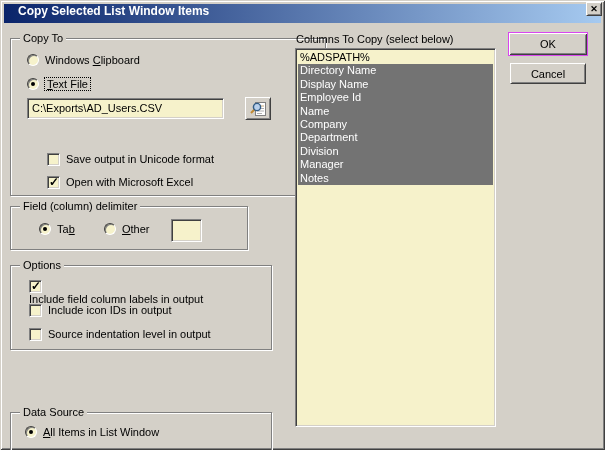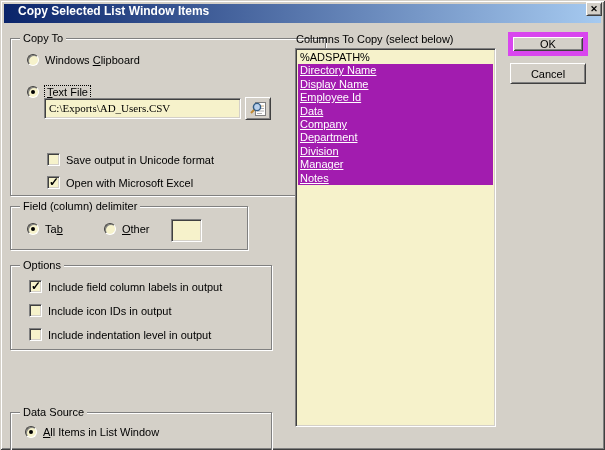--- a/index.html
+++ b/index.html
@@ -37,21 +37,21 @@
   .group {
     position:absolute;
     border:1px solid #808080;
     box-shadow: inset 1px 1px 0 #fff, 1px 1px 0 #fff;
   }
   .legend {
     position:absolute; top:-7px; left:9px;
     background:#d4d0c8; padding:0 3px;
     white-space:nowrap; line-height:13px;
   }
-  .row { position:absolute; display:flex; align-items:flex-end; white-space:pre; }
+  .row { position:absolute; display:flex; align-items:flex-start; white-space:pre; }
   .radio {
     width:12px; height:12px; border-radius:50%;
     background:#f6f2cb;
     border:1px solid; border-color:#404040 #fff #fff #404040;
     box-shadow: inset 1px 1px 0 #808080;
     margin-right:6px; flex:0 0 auto;
     position:relative;
   }
   .radio.on::after {
     content:""; position:absolute; left:3px; top:3px;
@@ -94,30 +94,30 @@
     background:#f6f2cb;
     border:1px solid; border-color:#808080 #fff #fff #808080;
     box-shadow: inset 1px 1px 0 #404040, inset -1px -1px 0 #d4d0c8;
     padding:2px 2px; overflow:hidden;
   }
   .list-item {
     height:13.4px; line-height:13.4px;
     padding-left:2px; white-space:nowrap;
     color:#000; cursor:default;
   }
-  .list-item.selected { background:#a21caf; color:#fff;text-decoration:underline; }
+  .list-item.selected { background:#737373; color:#fff; }
   .btn {
     position:absolute;
     background:#d4d0c8;
     font-family:"Liberation Sans", sans-serif; font-size:11px; color:#000;
     display:flex; align-items:center; justify-content:center;
     cursor:default;
   }
   .btn.default {
-    border:5px solid #d946ef;
+    border:1px solid #d946ef;
     box-shadow: inset 1px 1px 0 #fff, inset -1px -1px 0 #404040,
                 inset 2px 2px 0 #d4d0c8, inset -2px -2px 0 #808080;
   }
   .btn.normal {
     border:1px solid; border-color:#fff #404040 #404040 #fff;
     box-shadow: inset 1px 1px 0 #d4d0c8, inset -1px -1px 0 #808080;
   }
 </style>
 </head>
 <body>
@@ -132,26 +132,26 @@
   </div>
 
   <div class="group" style="left:10px; top:38px; width:316px; height:158px;">
     <span class="legend">Copy To</span>
 
     <div class="row" style="left:16px; top:15px;">
       <span class="radio"></span>
       <span><span>Windows </span><span class="u">C</span><span>lipboard</span></span>
     </div>
 
-    <div class="row" style="left:16px; top:47px;">
+    <div class="row" style="left:16px; top:39px;">
       <span class="radio on"></span>
       <span class="focusable"><span></span><span class="u">T</span><span>ext File</span></span>
     </div>
 
-    <div class="field" style="left:33px; top:59px; width:197px; height:21px;font-family:Liberation Serif, serif;">C:\Exports\AD_Users.CSV</div>
+    <div class="field" style="left:16px; top:59px; width:197px; height:21px;">C:\Exports\AD_Users.CSV</div>
 
     <div class="browse-btn" style="left:234px; top:58px; width:26px; height:23px;">
       <svg width="18" height="16" viewBox="0 0 18 16">
         <rect x="6.5" y="1.5" width="10" height="13" fill="#ffffff" stroke="#808080"></rect>
         <line x1="8" y1="5" x2="15" y2="5" stroke="#c8a878" stroke-width="1"></line>
         <line x1="8" y1="7.5" x2="15" y2="7.5" stroke="#b0b0b0" stroke-width="1"></line>
         <line x1="8" y1="10" x2="15" y2="10" stroke="#b0b0b0" stroke-width="1"></line>
         <line x1="8" y1="12.5" x2="13" y2="12.5" stroke="#b0b0b0" stroke-width="1"></line>
         <line x1="2" y1="12" x2="6" y2="8" stroke="#c08930" stroke-width="2"></line>
         <circle cx="8" cy="6" r="3.6" fill="#b8d0ec" stroke="#335c85" stroke-width="1.4"></circle>
@@ -166,49 +166,49 @@
 
     <div class="row" style="left:36px; top:137px;">
       <span class="checkbox on"></span>
       <span>Open with Microsoft Excel</span>
     </div>
   </div>
 
   <div class="group" style="left:10px; top:206px; width:238px; height:44px;">
     <span class="legend">Field (column) delimiter</span>
 
-    <div class="row" style="left:16px; top:16px;">
+    <div class="row" style="left:28px; top:16px;">
       <span class="radio on"></span>
       <span><span>Ta</span><span class="u">b</span><span></span></span>
     </div>
 
     <div class="row" style="left:93px; top:16px;">
       <span class="radio"></span>
       <span><span></span><span class="u">O</span><span>ther</span></span>
     </div>
 
     <div class="field" style="left:160px; top:12px; width:31px; height:23px;"></div>
   </div>
 
   <div class="group" style="left:10px; top:265px; width:262px; height:85px;">
     <span class="legend">Options</span>
 
-    <div class="row" style="left:18px; top:14px;">
+    <div class="row" style="left:18px; top:14px;flex-direction:column;">
       <span class="checkbox on"></span>
       <span>Include field column labels in output</span>
     </div>
 
     <div class="row" style="left:18px; top:38px;">
       <span class="checkbox"></span>
       <span>Include icon IDs in output</span>
     </div>
 
     <div class="row" style="left:18px; top:62px;">
       <span class="checkbox"></span>
-      <span>Include indentation level in output</span>
+      <span>Source indentation level in output</span>
     </div>
   </div>
 
   <div class="group" style="left:10px; top:366px; width:262px; height:68px;margin-top:46px;">
     <span class="legend">Data Source</span>
 
     <div class="row" style="left:14px; top:13px;">
       <span class="radio on"></span>
       <span><span></span><span class="u">A</span><span>ll Items in List Window</span></span>
     </div>
@@ -218,21 +218,21 @@
       <span><span></span><span class="u">S</span><span>elected Items Only</span></span>
     </div>
   </div>
 
   <span class="cols-label">Columns To Copy (select below)</span>
   <div class="listbox">
       <div class="list-item">%ADSPATH%</div>
       <div class="list-item selected">Directory Name</div>
       <div class="list-item selected">Display Name</div>
       <div class="list-item selected">Employee Id</div>
-      <div class="list-item selected">Data</div>
+      <div class="list-item selected">Name</div>
       <div class="list-item selected">Company</div>
       <div class="list-item selected">Department</div>
       <div class="list-item selected">Division</div>
       <div class="list-item selected">Manager</div>
       <div class="list-item selected">Notes</div>
     </div>
 
   <div class="btn default" style="left:508px; top:32px; width:80px; height:24px;">
     <span>OK</span>
   </div>

